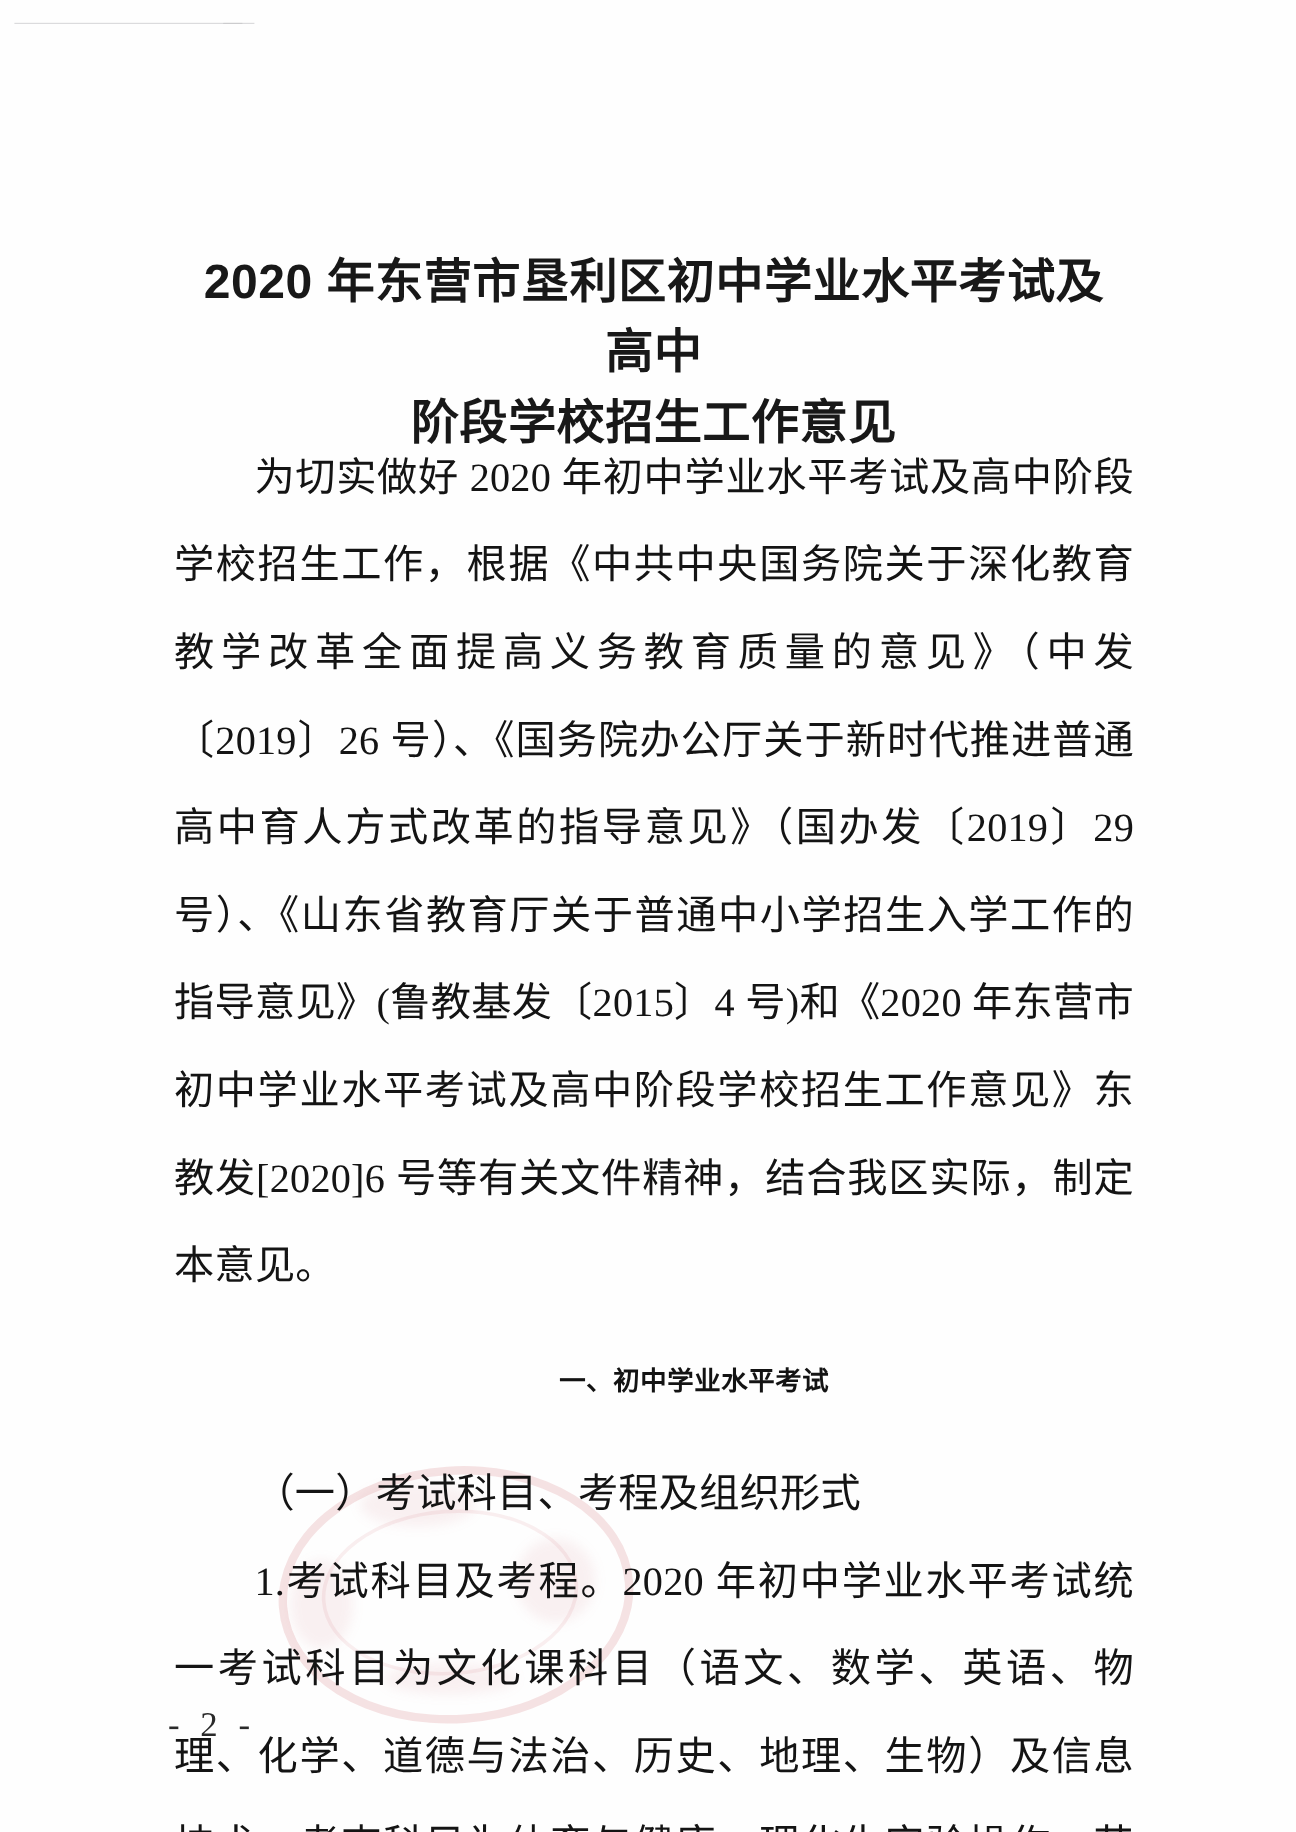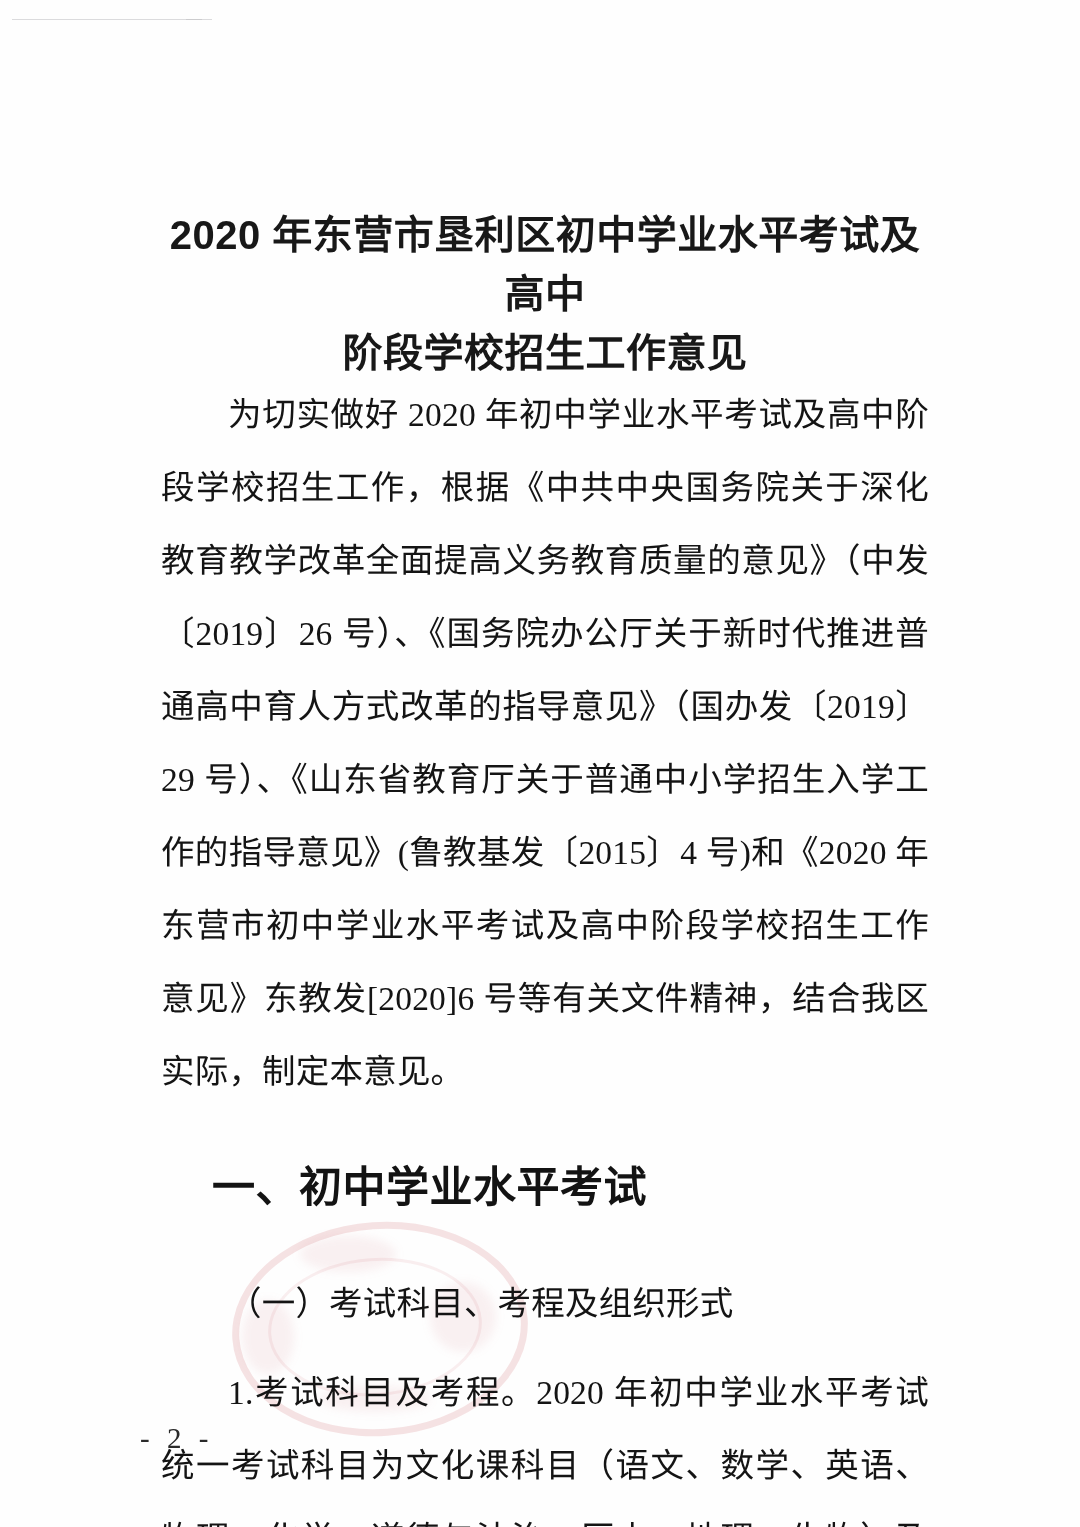--- a/index.html
+++ b/index.html
@@ -99,42 +99,42 @@
   }
 
   .body-block {
     position: absolute;
     left: 145px;
     top: 362px;
     width: 800px;
   }
 
   p.para {
-    margin: 16px;
+    margin: 0;
     font-size: 33.5px;
     line-height: 73px;
     color: #141414;
     text-align: justify;
     text-align-last: left;
     text-justify: inter-character;
     letter-spacing: 0.2px;
     font-family: "Liberation Serif", "DejaVu Serif", serif;
   }
 
   p.indent {
     text-indent: 67px;
   }
 
   p.heading-bold {
     font-family: "Liberation Sans", "DejaVu Sans", sans-serif;
     font-weight: bold;
-    font-size: 43px;
+    font-size: 22px;
     line-height: 73px;
     text-indent: 67px;
-    text-align: left;
+    text-align: center;
     letter-spacing: 0.5px;
     color: #131313;
   }
 
   p.subheading {
     text-indent: 67px;
     text-align: right;
   }
 
   .page-number {

